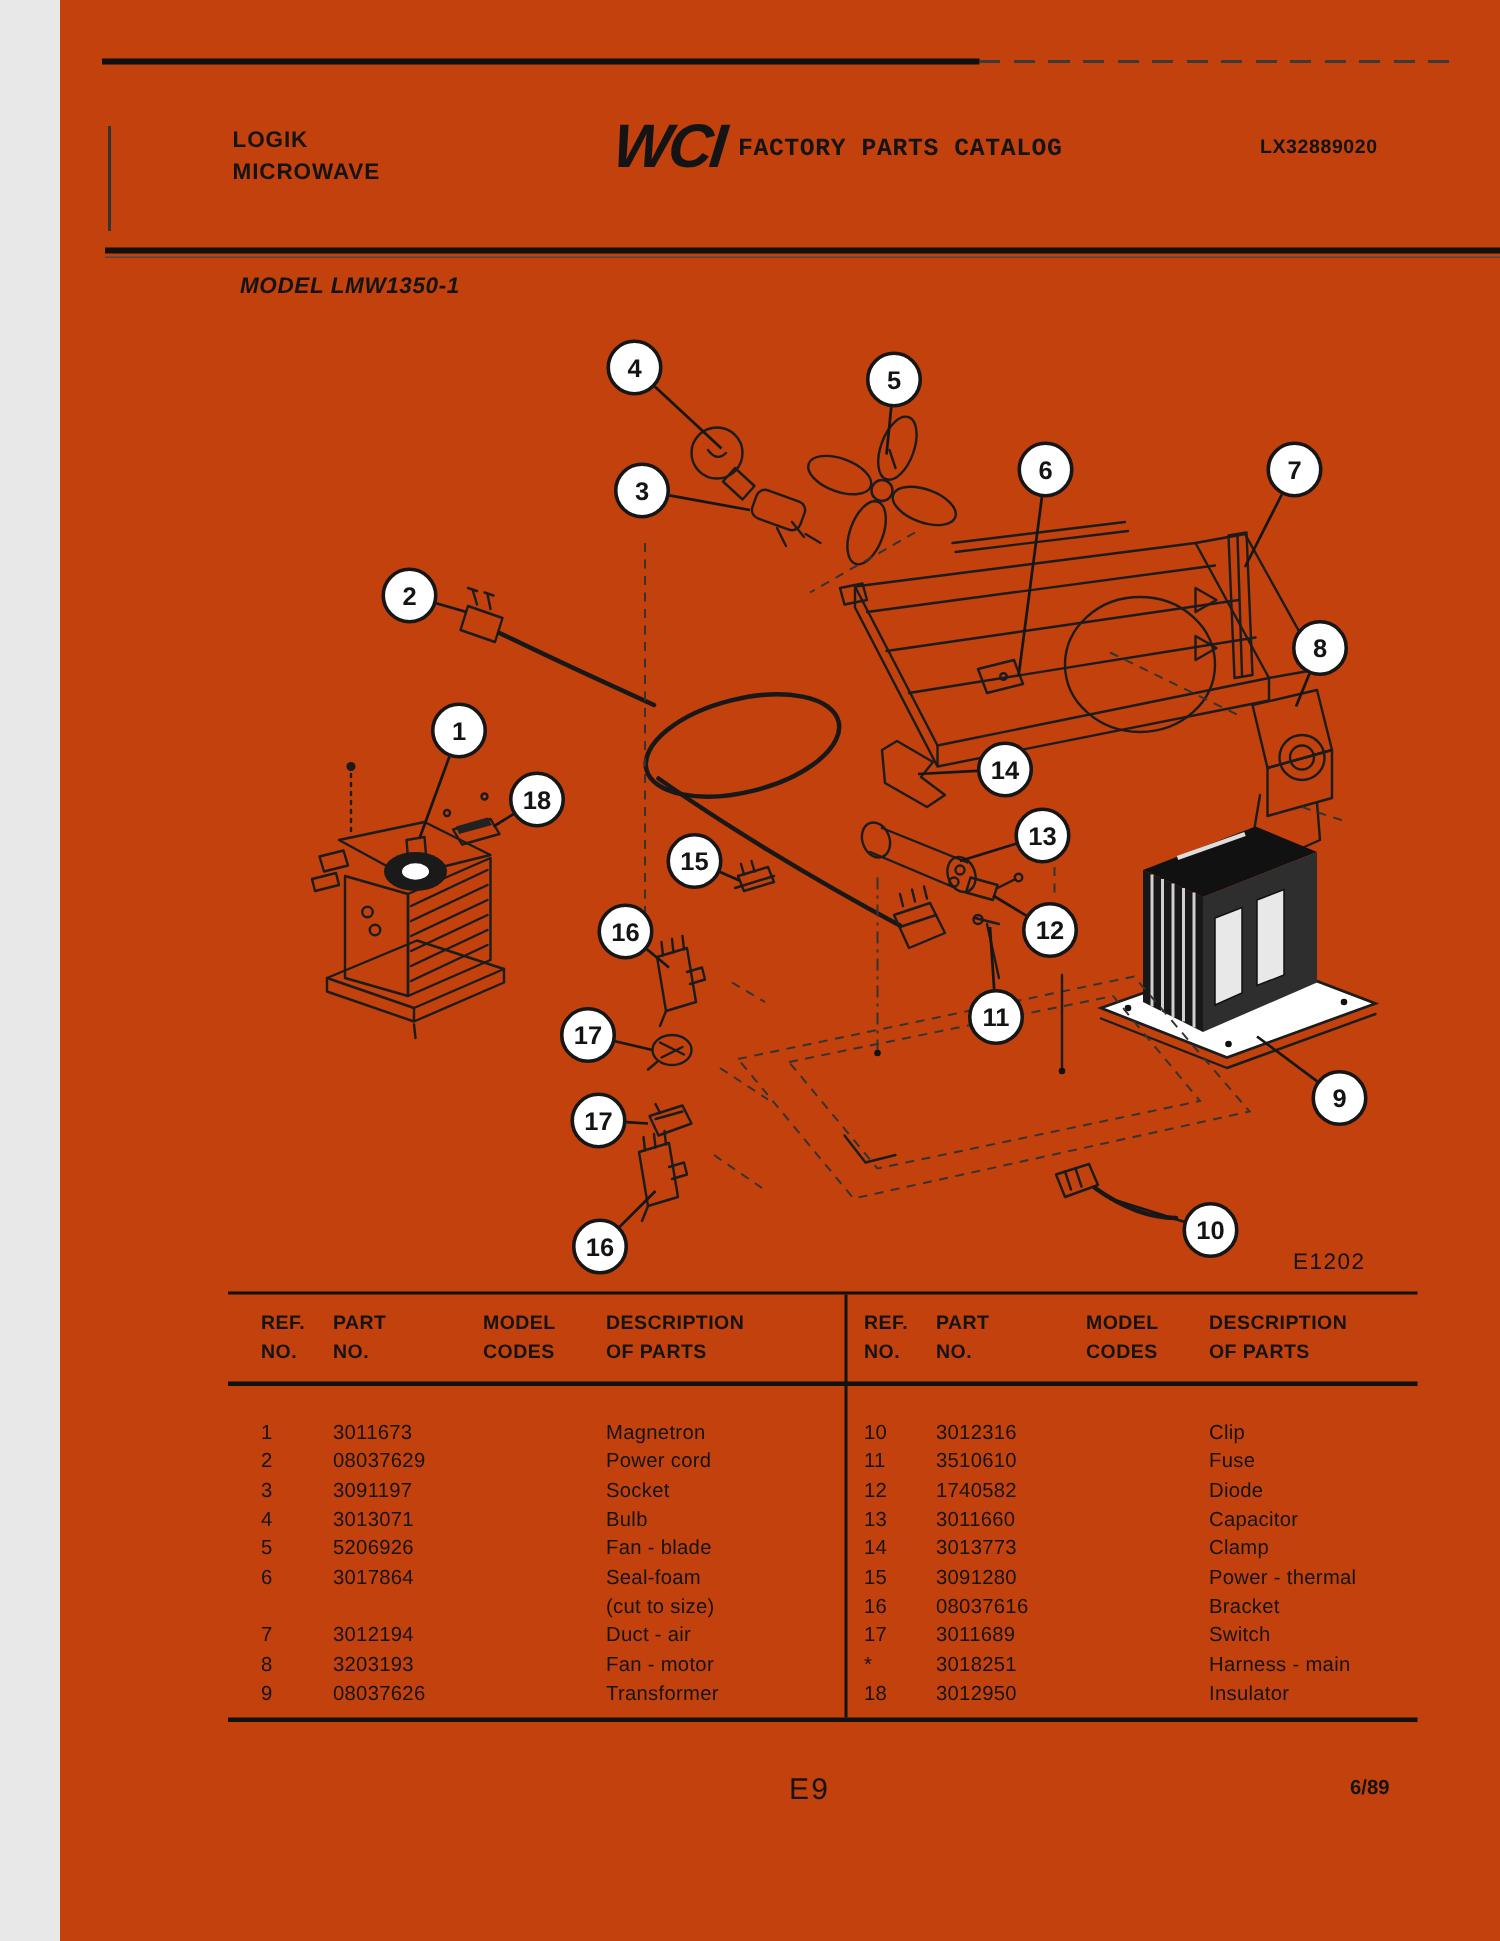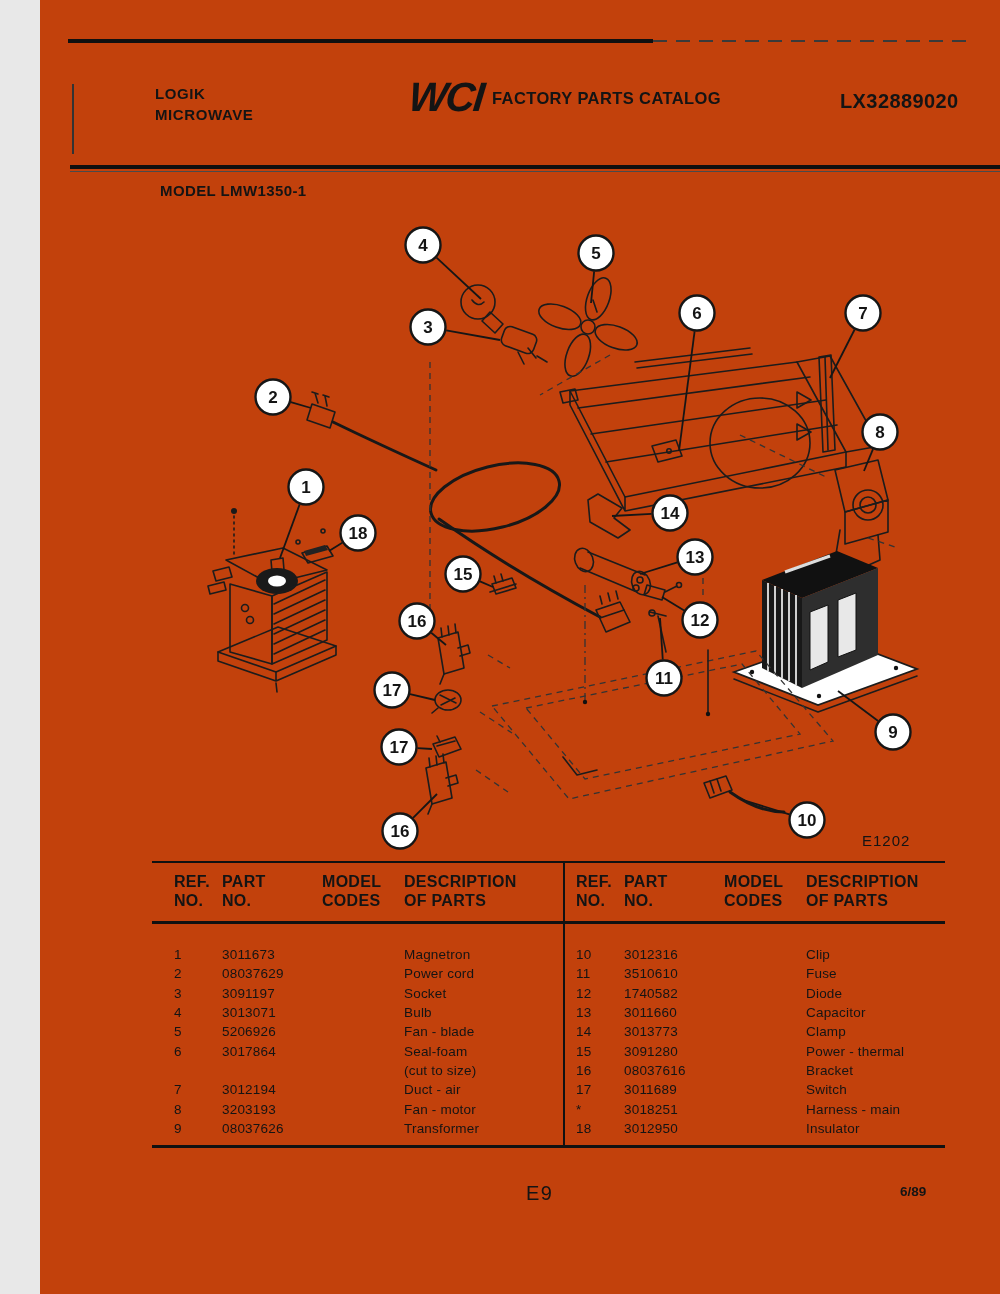--- a/index.html
+++ b/index.html
@@ -3,23 +3,23 @@
 <meta charset="utf-8">
 <style>
   html,body{margin:0;padding:0;background:#e8e8e8;}
   .page{position:relative;width:1000px;height:1294px;background:#c2410c;overflow:hidden;
         font-family:"Liberation Sans",sans-serif;color:#141414;margin-left:40px;}
   .abs{position:absolute;}
   
   .brand{left:115px;top:83px;font-size:15px;font-weight:bold;letter-spacing:.6px;line-height:21px;}
   .wci-logo{left:369px;top:74px;font-size:41px;font-weight:900;font-style:italic;
             letter-spacing:-2px;transform:skewX(-6deg);}
-  .catalog-title{left:452px;top:89px;font-size:16.5px;font-weight:bold;letter-spacing:.4px;}
-  .doc-number{left:800px;top:90px;font-size:20px;font-weight:bold;letter-spacing:.4px;}
-  .model-line{left:120px;top:182px;font-size:15px;font-weight:bold;letter-spacing:.4px;}
+  .catalog-title{left:452px;top:89px;font-size:16.5px;font-weight:bold;letter-spacing:.4px;font-family:Liberation Mono, monospace;}
+  .doc-number{left:800px;top:90px;font-size:13px;font-weight:bold;letter-spacing:.4px;}
+  .model-line{left:120px;top:182px;font-size:15px;font-weight:bold;letter-spacing:.4px;font-style:italic;}
   
   .rule{background:#101010;}
   .rule-top{left:28px;top:39px;width:585px;height:4px;}
   .rule-top-broken{left:613px;top:40px;width:322px;height:2px;
     background:repeating-linear-gradient(90deg,#3a3a3a 0 14px,transparent 14px 23px);}
   .rule-hdr-a{left:30px;top:165px;width:932px;height:3.5px;}
   .rule-hdr-b{left:30px;top:170.5px;width:932px;height:1.5px;background:#4a4a4a;}
   .edge-l{left:32px;top:84px;width:1.5px;height:70px;background:#333;}
   .edge-r1{left:964px;top:44px;width:2.5px;height:34px;background:#222;}
   .edge-r2{left:966px;top:338px;width:1.2px;height:228px;background:#555;}
@@ -32,21 +32,21 @@
   .bubble{fill:#fff;stroke:#161616;stroke-width:2.4;}
   .bubble-num{font:bold 17px "Liberation Sans",sans-serif;text-anchor:middle;fill:#141414;}
   .leader{stroke:#161616;stroke-width:1.8;}
   .figcode{font:500 15px "Liberation Sans",sans-serif;fill:#141414;letter-spacing:1px;}
   
   .parts-table{left:112px;top:861px;width:793px;height:282px;
     border-top:2px solid #111;border-bottom:3px solid #111;}
   .tbl-mid-rule{left:0;top:58px;width:793px;height:3px;background:#111;}
   .tbl-divider{left:411px;top:0;width:2px;height:282px;background:#111;}
   .hdr-grid,.row-grid{display:grid;grid-template-columns:48px 100px 82px 1fr;}
-  .hdr-grid{font-size:16px;font-weight:bold;letter-spacing:.3px;line-height:19px;white-space:pre-line;}
+  .hdr-grid{font-size:13px;font-weight:bold;letter-spacing:.3px;line-height:19px;white-space:pre-line;}
   .hl{left:22px;top:9px;width:380px;} .hr{left:424px;top:9px;width:360px;}
   .row-grid{grid-auto-rows:19.35px;font-size:13.5px;letter-spacing:.2px;}
   .rl{left:22px;top:84px;width:380px;} .rr{left:424px;top:84px;width:360px;}
   .row-grid span{white-space:nowrap;}
   
   .page-no{left:486px;top:1182px;font-size:20px;font-weight:normal;letter-spacing:1.5px;}
   .issue{left:860px;top:1184px;font-size:13.5px;font-weight:bold;}
 </style>
 </head>
 <body>

